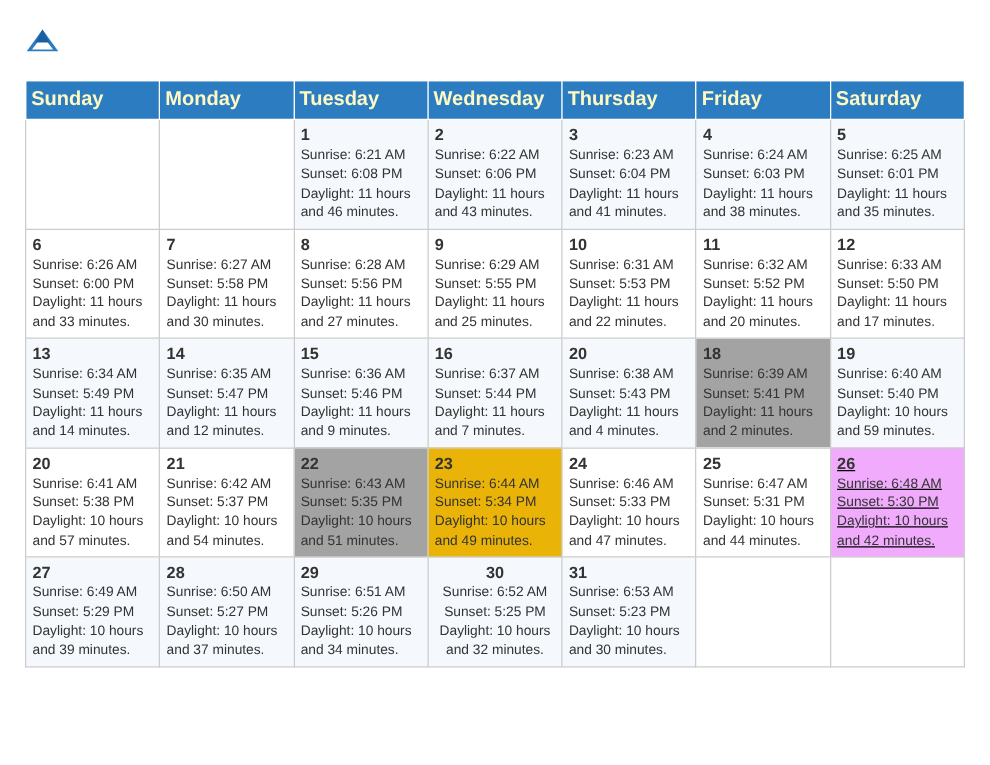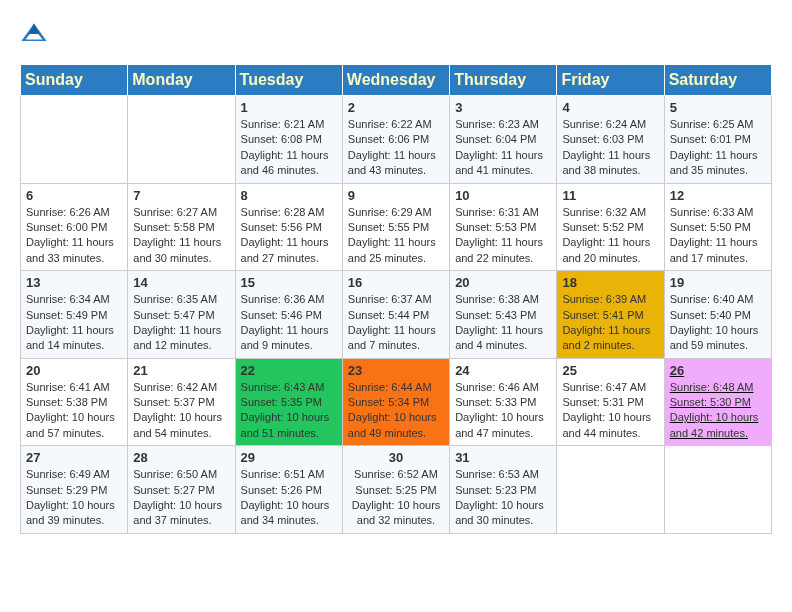--- a/index.html
+++ b/index.html
@@ -188,43 +188,43 @@
           <div class="day-info">Sunrise: 6:36 AM<br>Sunset: 5:46 PM<br>Daylight: 11 hours and 9 minutes.</div>
         </td>
         <td style="background: rgb(245, 248, 252);">
           <span class="day-num">16</span>
           <div class="day-info">Sunrise: 6:37 AM<br>Sunset: 5:44 PM<br>Daylight: 11 hours and 7 minutes.</div>
         </td>
         <td style="background: rgb(245, 248, 252);">
           <span class="day-num">20</span>
           <div class="day-info">Sunrise: 6:38 AM<br>Sunset: 5:43 PM<br>Daylight: 11 hours and 4 minutes.</div>
         </td>
-        <td style="background: #eab308;">
+        <td style="background: #a3a3a3;">
           <span class="day-num">18</span>
           <div class="day-info">Sunrise: 6:39 AM<br>Sunset: 5:41 PM<br>Daylight: 11 hours and 2 minutes.</div>
         </td>
         <td style="background: rgb(245, 248, 252);">
           <span class="day-num">19</span>
           <div class="day-info">Sunrise: 6:40 AM<br>Sunset: 5:40 PM<br>Daylight: 10 hours and 59 minutes.</div>
         </td>
       </tr>
       <tr>
         <td style="background: rgb(255, 255, 255);">
           <span class="day-num">20</span>
           <div class="day-info">Sunrise: 6:41 AM<br>Sunset: 5:38 PM<br>Daylight: 10 hours and 57 minutes.</div>
         </td>
         <td style="background: rgb(255, 255, 255);">
           <span class="day-num">21</span>
           <div class="day-info">Sunrise: 6:42 AM<br>Sunset: 5:37 PM<br>Daylight: 10 hours and 54 minutes.</div>
         </td>
-        <td style="background: #22c55e;">
+        <td style="background: #a3a3a3;">
           <span class="day-num">22</span>
           <div class="day-info">Sunrise: 6:43 AM<br>Sunset: 5:35 PM<br>Daylight: 10 hours and 51 minutes.</div>
         </td>
-        <td style="background: #f97316;">
+        <td style="background: #eab308;">
           <span class="day-num">23</span>
           <div class="day-info">Sunrise: 6:44 AM<br>Sunset: 5:34 PM<br>Daylight: 10 hours and 49 minutes.</div>
         </td>
         <td style="background: rgb(255, 255, 255);">
           <span class="day-num">24</span>
           <div class="day-info">Sunrise: 6:46 AM<br>Sunset: 5:33 PM<br>Daylight: 10 hours and 47 minutes.</div>
         </td>
         <td style="background: rgb(255, 255, 255);">
           <span class="day-num">25</span>
           <div class="day-info">Sunrise: 6:47 AM<br>Sunset: 5:31 PM<br>Daylight: 10 hours and 44 minutes.</div>

